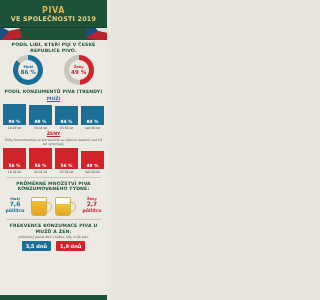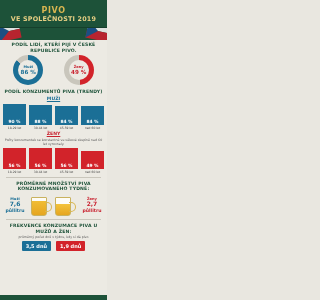--- a/index.html
+++ b/index.html
@@ -123,21 +123,21 @@
   .freq-box.red  { background:#d2232a; }
 
   .footer { position:absolute; left:0; right:0; bottom:0; height:5px; background:#1d5239; }
 </style>
 </head>
 <body>
 
 <div class="poster">
 
   <div class="header">
-    <div class="h-title">PIVO</div>
+    <div class="h-title">PIVA</div>
     <div class="h-sub">VE SPOLEČNOSTI 2019</div>
   </div>
 
   <div class="band">
     <div class="flag left">
       <div class="fl-w"></div>
         <div class="fl-r"></div>
         <div class="fl-b"></div>
     </div>
     <div class="flag right">

